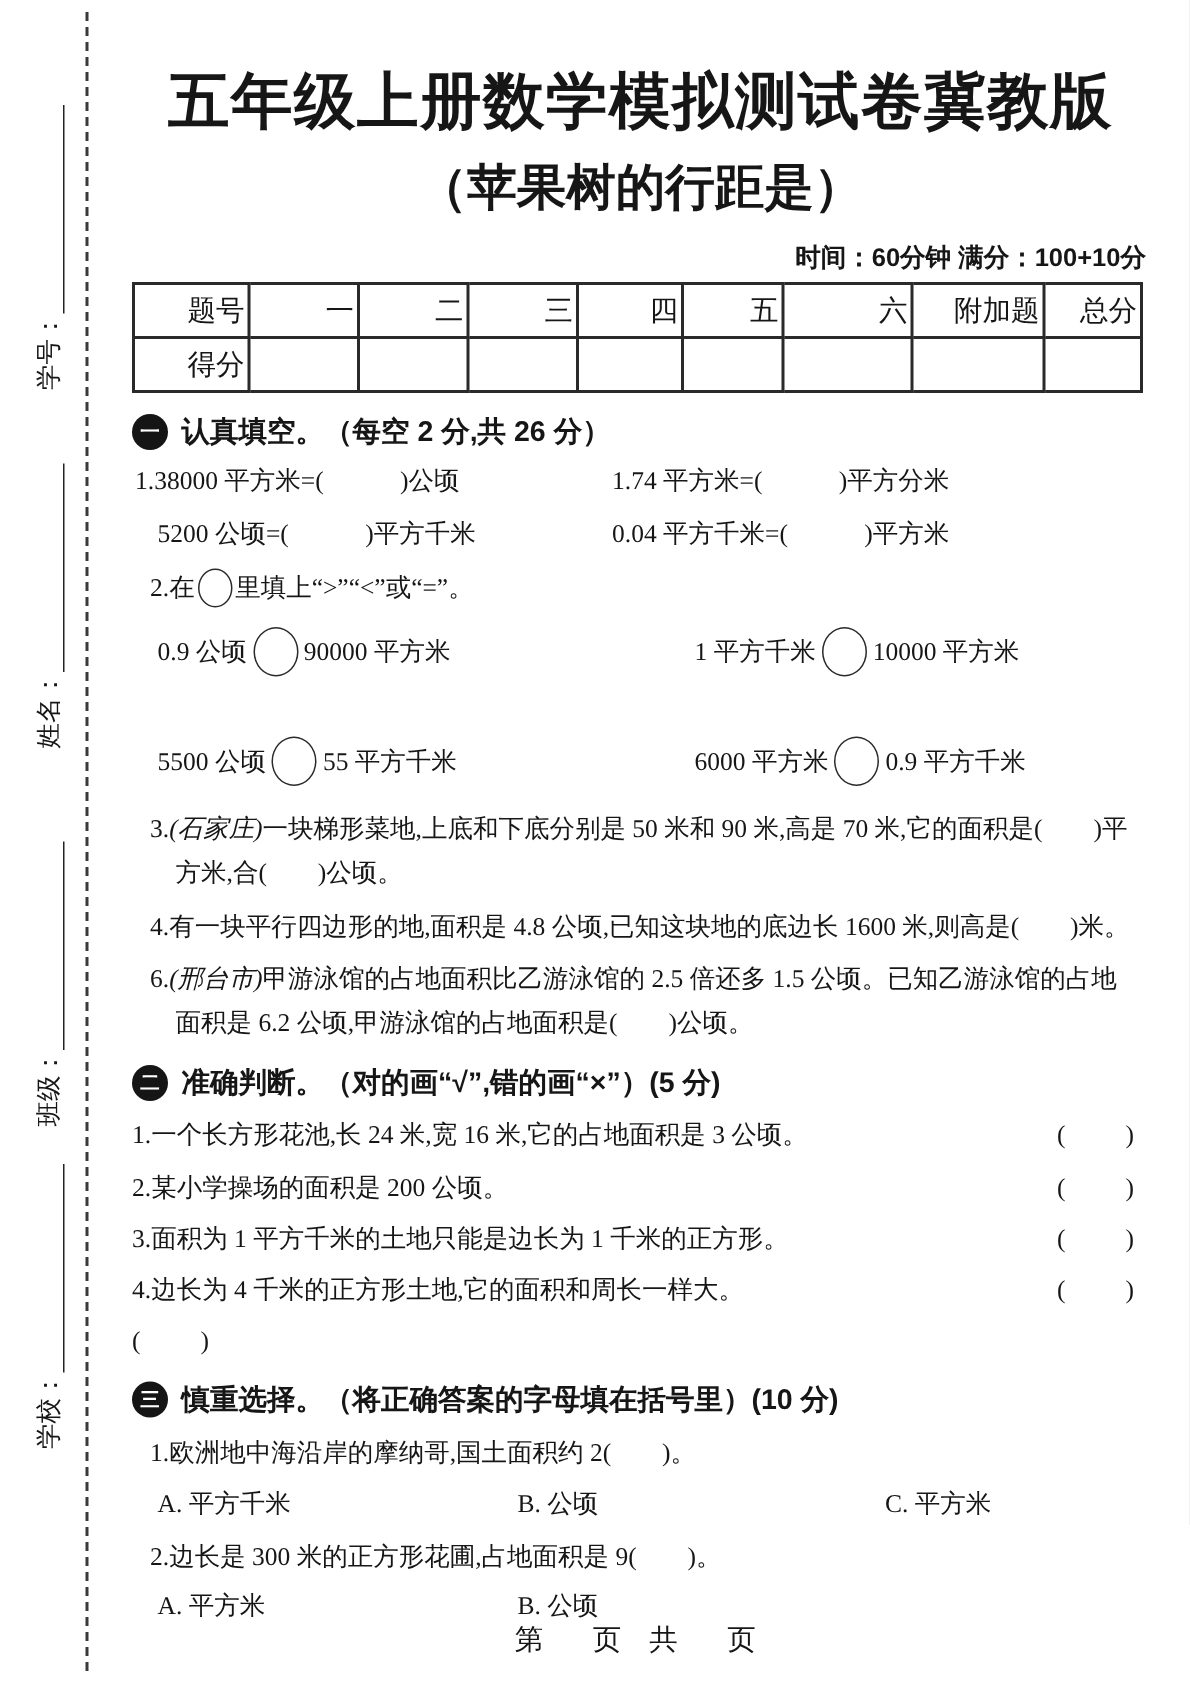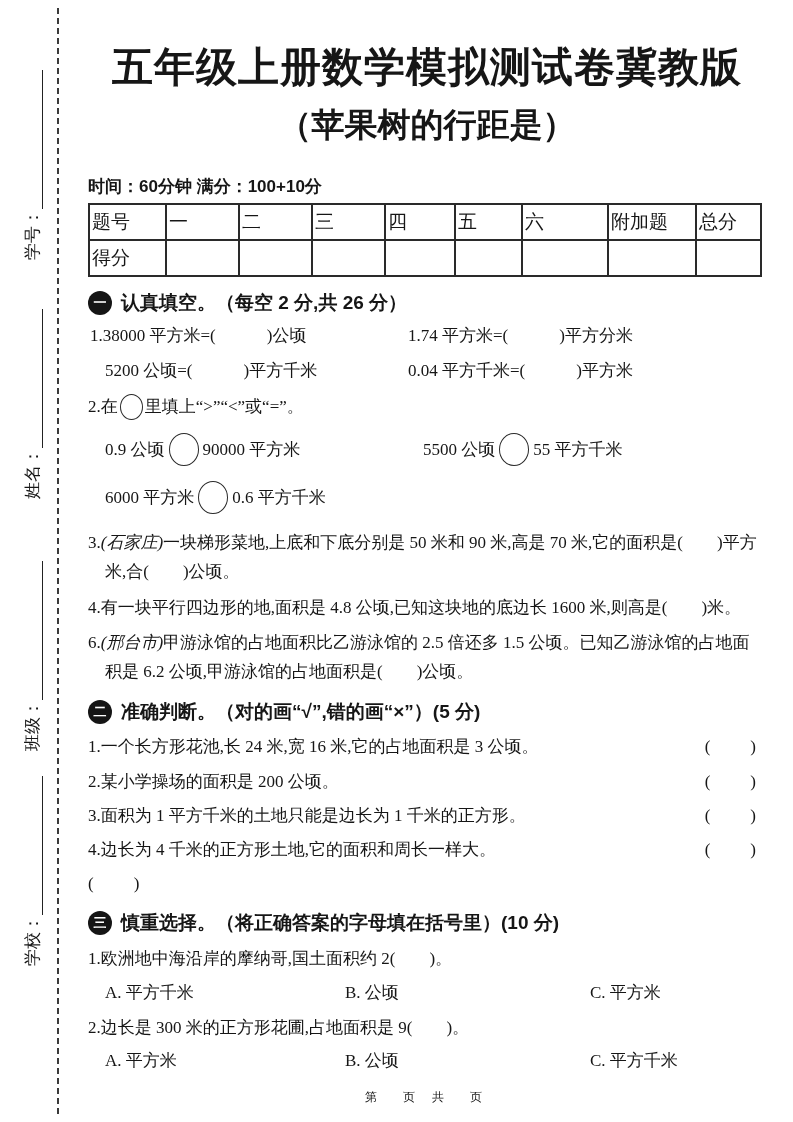--- a/index.html
+++ b/index.html
@@ -17,46 +17,46 @@
     display:flex; align-items:flex-end; transform:rotate(-90deg); }
   .mlabel { font-size:17px; white-space:nowrap; line-height:1.1; }
   .mline { flex:1; border-bottom:1.6px solid #222; height:100%; }
   
   .content { position:absolute; left:88px; top:0; width:678px; }
   .title { font-family:"Liberation Sans","DejaVu Sans",sans-serif; font-weight:bold;
     font-size:41px; text-align:center; margin-top:40px; letter-spacing:1px; white-space:nowrap; }
   .subtitle { font-family:"Liberation Sans","DejaVu Sans",sans-serif; font-weight:bold;
     font-size:33px; text-align:center; margin-top:8px; }
   .meta { font-family:"Liberation Sans","DejaVu Sans",sans-serif; font-weight:bold;
-    font-size:17px; text-align:left; margin:27px 2px 5px 0; }
+    font-size:17px; text-align:right; margin:12px 2px 5px 0; }
   
   table.score { width:674px; border-collapse:collapse; table-layout:fixed; }
-  table.score td { border:2px solid #2a2a2a; height:36px; text-align:left;
+  table.score td { border:2px solid #2a2a2a; height:36px; text-align:right;
     font-size:19px; padding:0 2px; }
   
   .sec-head { display:flex; align-items:center; gap:9px; margin:13px 0 8px 0;
     font-family:"Liberation Sans","DejaVu Sans",sans-serif; font-weight:bold; font-size:19px; }
   .sec-icon { flex:0 0 auto; width:24px; height:24px; border-radius:50%; background:#151515;
     color:#fff; display:flex; align-items:center; justify-content:center;
     font-size:13px; font-weight:bold; }
-  .q { margin:6px 0; line-height:1.72; padding-left:17px; text-indent:-17px; }
+  .q { margin:6px 12px; line-height:1.72; padding-left:17px; text-indent:-17px; }
   .kai { font-style:italic; }
   .grid2 { display:grid; grid-template-columns:318px 1fr; row-gap:12px; margin:6px 0 10px 0; padding-left:2px; }
   .grid2 .ind { padding-left:15px; }
-  .cmp-grid { display:grid; grid-template-columns:318px 1fr; row-gap:15px; margin:12px 0 14px 0; padding-left:17px; }
+  .cmp-grid { display:grid; grid-template-columns:318px 1fr; row-gap:15px; margin:12px 0 14px 0; padding-left:17px;gap:40px; }
   .circle { display:inline-block; width:30px; height:33px; border:1.7px solid #2a2a2a;
     border-radius:50%; vertical-align:-11px; margin:0 4px; }
   .circle.sm { width:23px; height:26px; vertical-align:-8px; margin:0 2px; }
   .judge-row { display:flex; justify-content:space-between; align-items:flex-end;
     margin:7px 0; line-height:1.6; padding-right:8px; }
   .judge-row .jt { padding-left:0; }
   .judge-row .jb { white-space:nowrap; letter-spacing:2px; }
   .opt-row { display:grid; grid-template-columns:240px 245px 1fr; padding-left:17px; margin:7px 0 9px 0; }
   .footer { position:absolute; left:88px; width:678px; bottom:16px; text-align:center;
-    font-size:12px; letter-spacing:7px; }
+    font-size:19px; letter-spacing:7px; }
 </style>
 </head>
 <body>
 
 <div class="page">
 
   <div class="dash-line"></div>
 
   <div class="mfield" style="top:152px;">
     <span class="mlabel">学号：</span>
@@ -129,22 +129,23 @@
         <span>1.38000 平方米=(　　　)公顷</span>
         <span>1.74 平方米=(　　　)平方分米</span>
         <span class="ind">5200 公顷=(　　　)平方千米</span>
         <span>0.04 平方千米=(　　　)平方米</span>
       </div>
 
       <p class="q"><span>2.在</span><span class="circle sm"></span><span>里填上“&gt;”“&lt;”或“=”。</span></p>
 
       <div class="cmp-grid">
         <span><span>0.9 公顷</span><span class="circle"></span><span>90000 平方米</span></span>
+        <span><span>1 平方千米</span><span class="circle"></span><span>10000 平方米</span></span>
         <span><span>5500 公顷</span><span class="circle"></span><span>55 平方千米</span></span>
-        <span><span>6000 平方米</span><span class="circle"></span><span>0.6 平方千米</span></span>
+        <span><span>6000 平方米</span><span class="circle"></span><span>0.9 平方千米</span></span>
       </div>
 
       <p class="q"><span>3.</span><span class="kai">(石家庄)</span><span>一块梯形菜地,上底和下底分别是 50 米和 90 米,高是 70 米,它的面积是(　　)平方米,合(　　)公顷。</span></p>
 
       <p class="q"><span>4.</span><span>有一块平行四边形的地,面积是 4.8 公顷,已知这块地的底边长 1600 米,则高是(　　)米。</span></p>
 
 
       <p class="q"><span>6.</span><span class="kai">(邢台市)</span><span>甲游泳馆的占地面积比乙游泳馆的 2.5 倍还多 1.5 公顷。已知乙游泳馆的占地面积是 6.2 公顷,甲游泳馆的占地面积是(　　)公顷。</span></p>
     </section>
 
@@ -184,20 +185,19 @@
       <div class="opt-row">
         <span>A. 平方千米</span>
         <span>B. 公顷</span>
         <span>C. 平方米</span>
       </div>
 
       <p class="q">2.边长是 300 米的正方形花圃,占地面积是 9(　　)。</p>
       <div class="opt-row">
         <span>A. 平方米</span>
         <span>B. 公顷</span>
-        <span>C. 平方千米</span>
       </div>
 
     </section>
   </div>
 
   <div class="footer">第　页 共　页</div>
 </div>
 
 </body></html>

